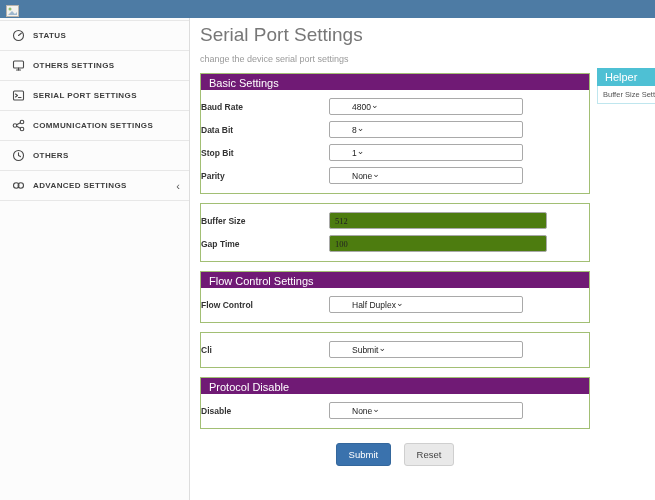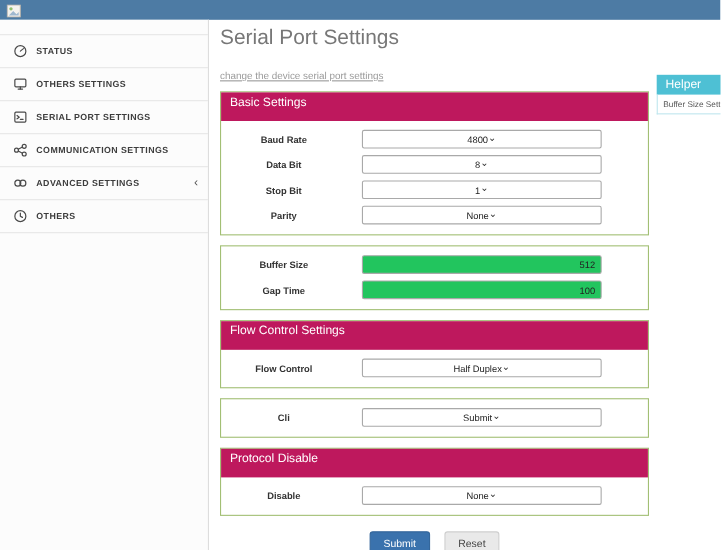--- a/index.html
+++ b/index.html
@@ -17,21 +17,21 @@
   }
   .topbar .logo {
     position: absolute; left: 6px; top: 3px; width: 13px; height: 12px;
   }
 
   
   .sidebar {
     position: absolute; top: 18px; left: 0; bottom: 0; width: 190px;
     background: #fcfcfc;
     border-right: 1px solid #ddd;
-    padding-top: 13px;
+    padding-top: 2px;
   }
   .side-item {
     display: flex; align-items: center; gap: 8px;
     padding: 8px 12px;
     border-bottom: 1px solid #e7e7e7;
     cursor: pointer;
     position: relative;
   }
   .side-item:first-child { border-top: 1px solid #e7e7e7; }
   .side-item .icon { width: 13px; height: 13px; flex: 0 0 13px; display: inline-block; }
@@ -44,51 +44,50 @@
   }
   .icon svg { width: 13px; height: 13px; display: block; }
   .icon svg * { stroke: #4a4a4a; fill: none; stroke-width: 1.1; stroke-linecap: round; stroke-linejoin: round; }
 
   
   .content {
     position: absolute; top: 18px; left: 190px; right: 0; bottom: 0;
     padding: 6px 0 0 10px;
   }
   .page-title { font-size: 19px; font-weight: 400; color: #777; }
-  .page-subtitle { font-size: 9px; color: #9a9a9a; margin-top: 18px; margin-bottom: 9px; text-decoration: underline; }
+  .page-subtitle { font-size: 9px; color: #9a9a9a; margin-top: 8px; margin-bottom: 9px; }
 
   .sections { width: 390px; }
   .section { margin-bottom: 9px; border: 1px solid #a2bf74; background: #fff; }
   .section-header {
-    background: #be185d; color: #ffffff;
-    font-size: 11px; padding: 3px 8px; height: 26px; line-height: 13px;
+    background: #701a75; color: #ffffff;
+    font-size: 11px; padding: 3px 8px; height: 16px; line-height: 13px;
   }
   .section-body { padding: 5px 0 6px 0; }
   .form-row {
     display: flex; align-items: center;
     padding: 3px 0; min-height: 23px;
   }
   .form-row .field-label {
-    width: 128px; text-align: center; padding-right: 14px;
+    width: 128px; text-align: left; padding-right: 14px;
     font-size: 8.5px; font-weight: 700; color: #333;
   }
   .select-box {
-    width: 218px; height: 17px;
+    width: 194px; height: 17px;
     border: 1px solid #a9a9a9; border-radius: 2px; background: #fff;
-    display: flex; align-items: center; justify-content: center;
+    display: flex; align-items: center; justify-content: flex-start;
     padding: 0 22px; cursor: pointer;
   }
   .select-box .val { font-size: 8.5px; color: #222; }
   .select-box .chev { font-size: 9px; color: #333; line-height: 1; margin-top: -3px; }
   .text-input {
     width: 218px; height: 17px;
-    border: 1px solid #a9a9a9; border-radius: 2px; background: #22c55e;
+    border: 1px solid #a9a9a9; border-radius: 2px; background: #4d7c0f;
     font-size: 8.5px; color: #222; padding: 0 5px;
-    font-family: Liberation Sans, sans-serif;
-    text-align: right;
+    font-family: Liberation Serif, serif;
   }
 
   
   .button-row { width: 390px; text-align: center; margin-top: 14px; }
   .btn {
     display: inline-block; font-size: 9.5px; padding: 5px 12px;
     border-radius: 3px; border: 1px solid transparent; cursor: pointer;
     font-family: "Liberation Sans", sans-serif;
   }
   .btn-submit { background: #3a72ad; color: #fff; border-color: #34679c; margin-right: 8px; }
@@ -165,36 +164,36 @@
           <line x1="4.6" y1="5.7" x2="8.4" y2="3.7"></line>
           <line x1="4.6" y1="7.3" x2="8.4" y2="9.3"></line>
         </svg>
     </span>
     <span class="lbl">COMMUNICATION SETTINGS</span>
   </div>
 
   <div class="side-item">
     <span class="icon">
       <svg viewBox="0 0 13 13">
+          <circle cx="6.5" cy="6.5" r="5"></circle>
+          <polyline points="6.5,3.8 6.5,6.5 8.4,7.6"></polyline>
+        </svg>
+    </span>
+    <span class="lbl">OTHERS</span>
+  </div>
+
+  <div class="side-item">
+    <span class="icon">
+      <svg viewBox="0 0 13 13">
           <circle cx="4.2" cy="6.5" r="2.7"></circle>
           <circle cx="8.8" cy="6.5" r="2.7"></circle>
         </svg>
     </span>
     <span class="lbl">ADVANCED SETTINGS</span>
     <span class="collapse">‹</span>
-  </div>
-
-  <div class="side-item">
-    <span class="icon">
-      <svg viewBox="0 0 13 13">
-          <circle cx="6.5" cy="6.5" r="5"></circle>
-          <polyline points="6.5,3.8 6.5,6.5 8.4,7.6"></polyline>
-        </svg>
-    </span>
-    <span class="lbl">OTHERS</span>
   </div>
 
 </div>
 
 <div class="content">
   <div class="page-title">Serial Port Settings</div>
   <div class="page-subtitle">change the device serial port settings</div>
 
   <div class="sections">
 

